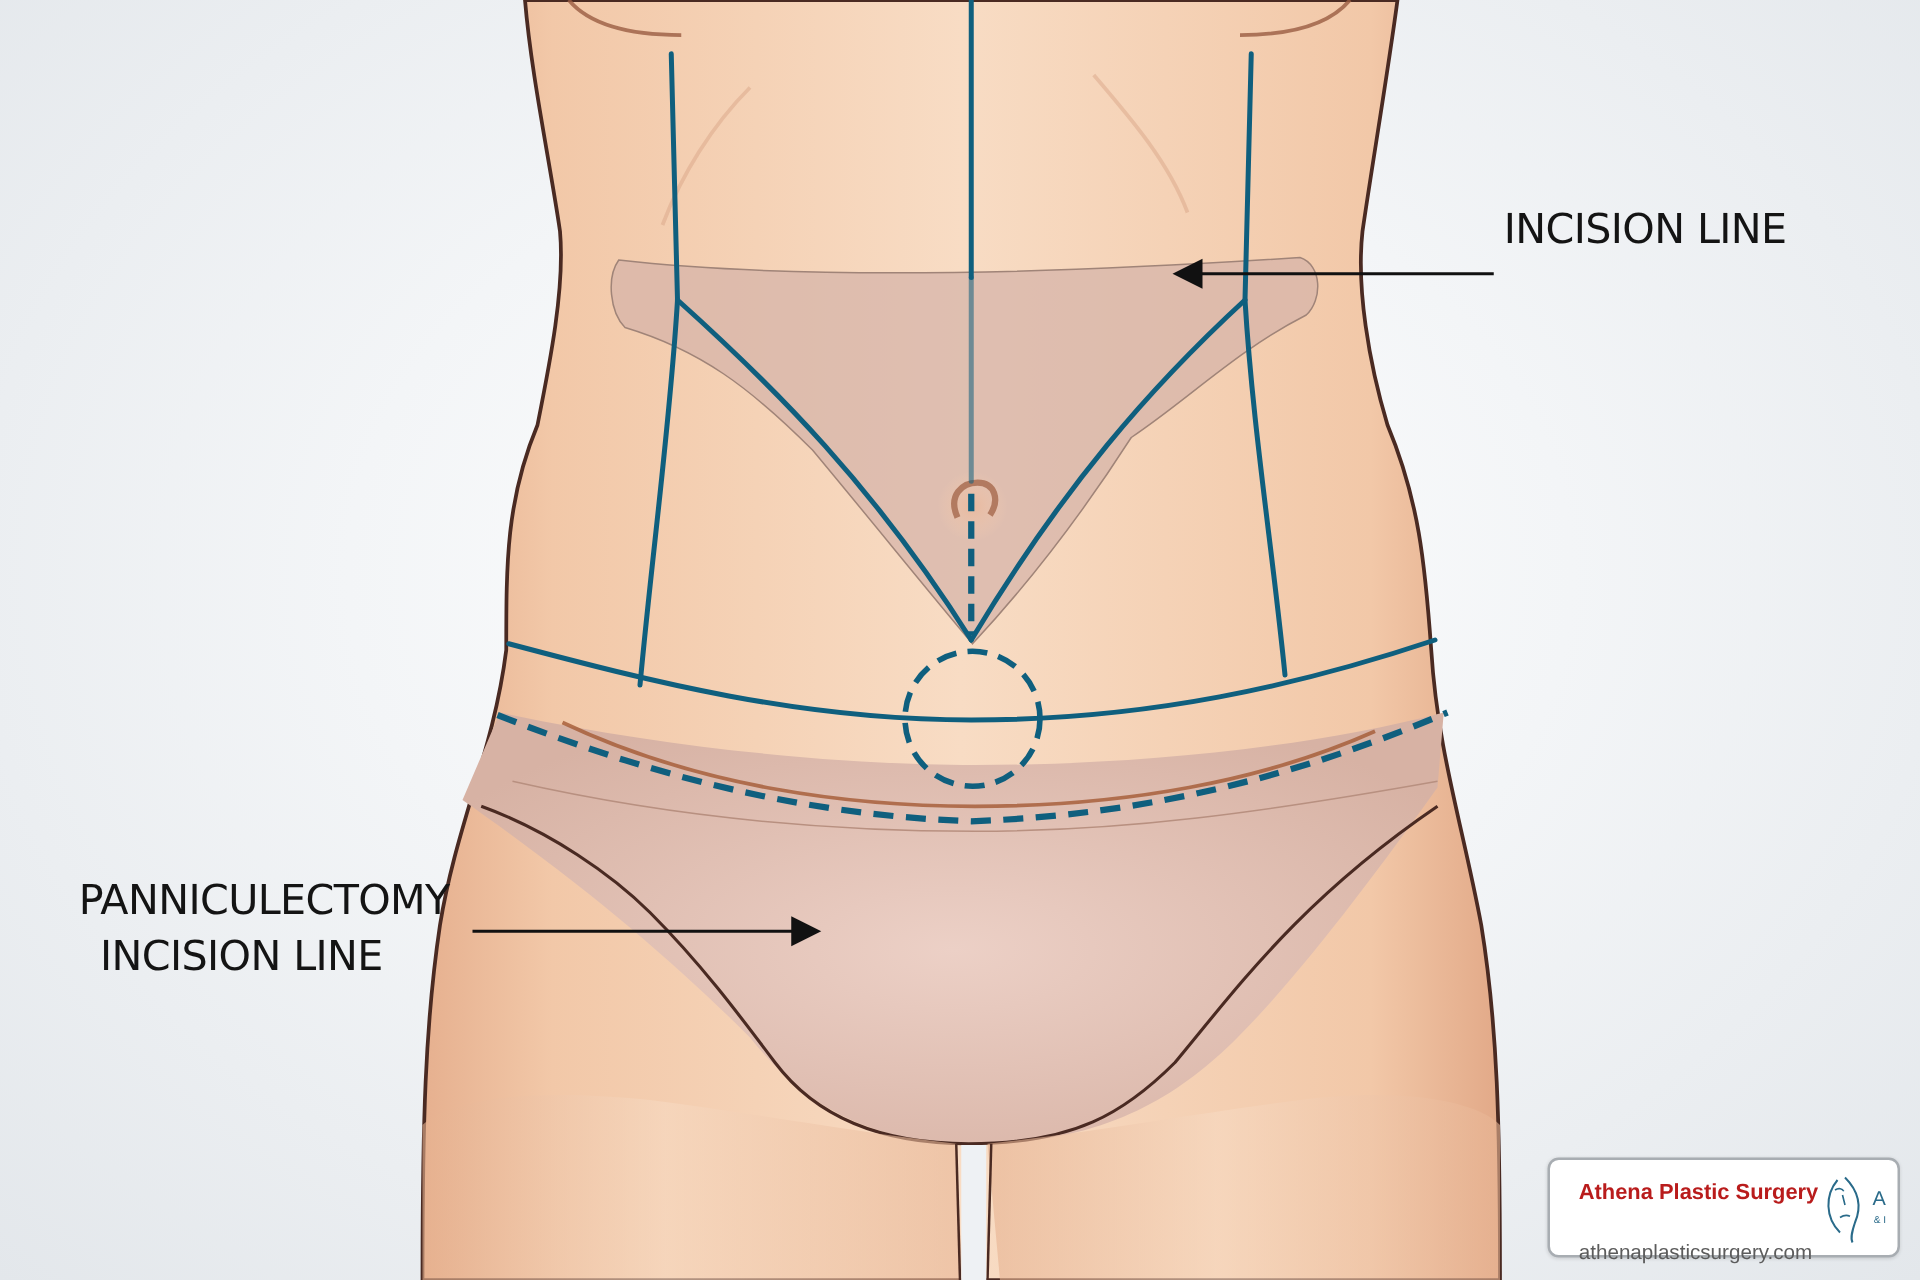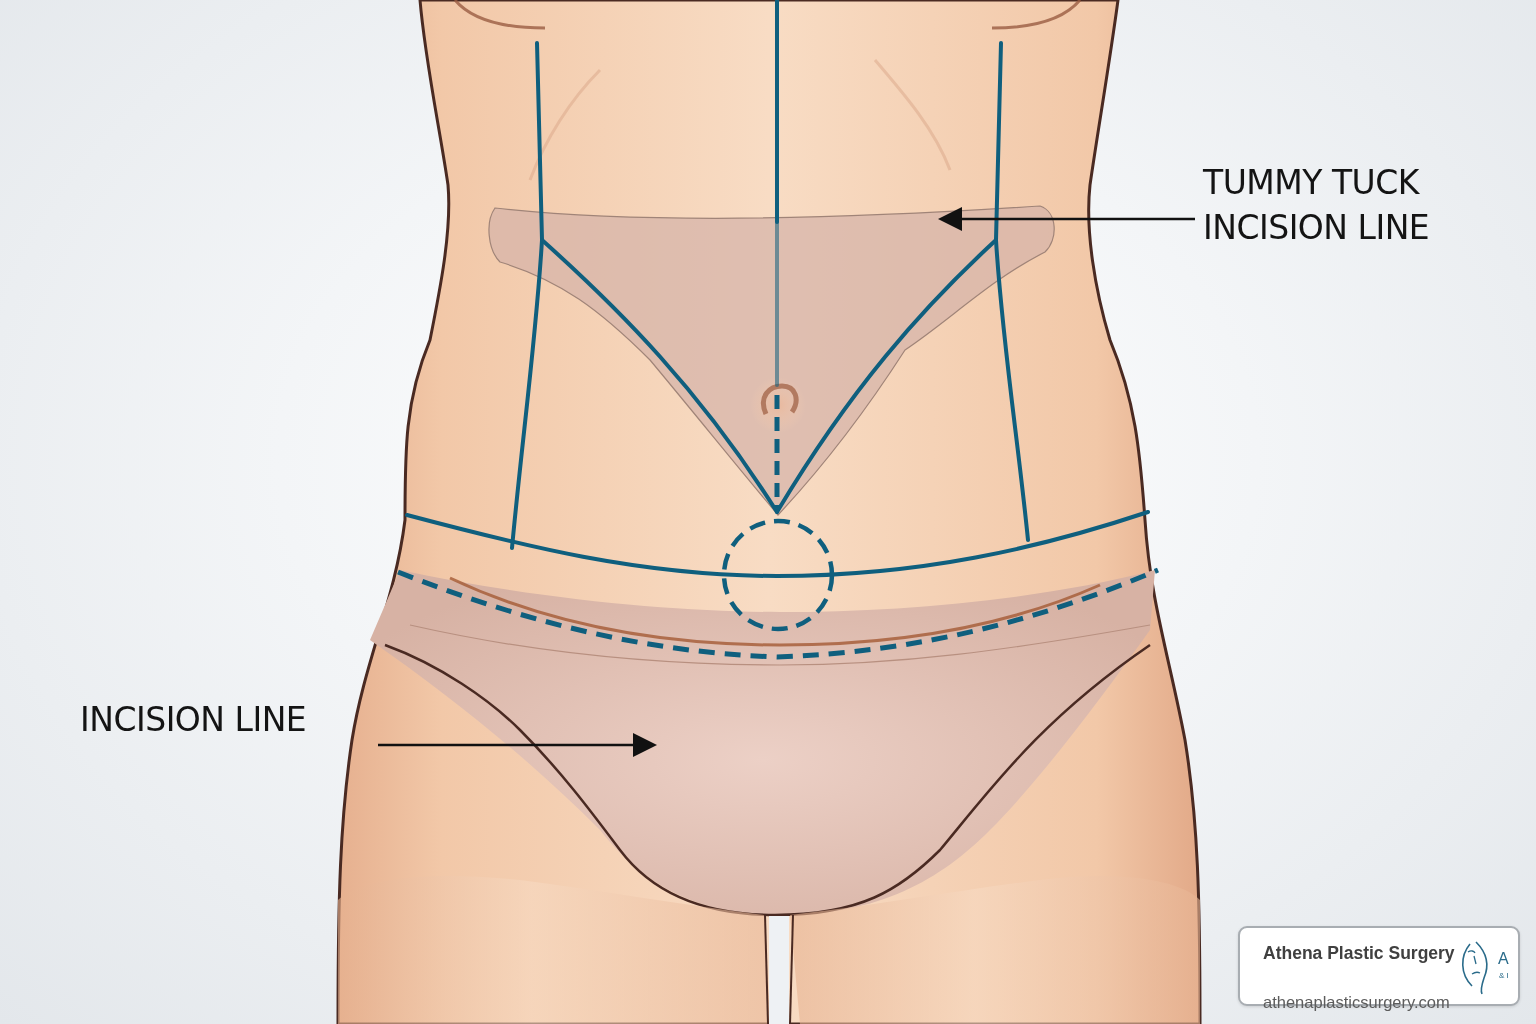--- a/index.html
+++ b/index.html
@@ -23,21 +23,21 @@
 
   .brand {
     position: absolute; left: 1238px; top: 926px; width: 282px; height: 80px;
     box-sizing: border-box; background: #ffffff;
     border: 2px solid #a8adb2; border-radius: 9px;
     box-shadow: 0 1px 3px rgba(0,0,0,0.12);
   }
   .brand-name {
     position: absolute; left: 23px; top: 15px;
     font-family: "Liberation Sans", sans-serif; font-weight: 700;
-    font-size: 17.5px; color: #404040; white-space: nowrap; text-align: right;
+    font-size: 17.5px; color: #b91c1c; white-space: nowrap; text-align: right;
   }
   .brand-url {
     position: absolute; left: 23px; top: 41px;
     font-family: "Liberation Sans", sans-serif; font-weight: 400;
     font-size: 16.5px; color: #5c5c5c; white-space: nowrap; margin-top: 24px;
   }
   .brand-logo { position: absolute; left: 218px; top: 10px; width: 58px; height: 58px; }
 </style>
 </head>
 <body>
@@ -118,25 +118,25 @@
       <polygon points="938,219 962,207 962,231" fill="#111"></polygon>
     </g>
     <g>
       <line x1="378" y1="745" x2="636" y2="745" stroke="#111" stroke-width="2.5"></line>
       <polygon points="657,745 633,733 633,757" fill="#111"></polygon>
     </g>
   </svg>
 </div>
 
 <div class="label tt">
-  <span>TUMMY TUCK</span>
   <span>INCISION LINE</span>
 </div>
 
 <div class="label pn">
+  <span>PANNICULECTOMY</span>
   <span class="l2">INCISION LINE</span>
 </div>
 
 <div class="brand">
   <div class="brand-name">Athena Plastic Surgery</div>
   <div class="brand-url">athenaplasticsurgery.com</div>
   <svg class="brand-logo" viewBox="0 0 58 58">
     <path d="M12,6 C2,18 2,36 14,48 M18,4 C28,14 32,26 26,40 C24,46 22,52 24,56" fill="none" stroke="#2a6b8a" stroke-width="1.6"></path>
     <path d="M10,14 C13,12 16,13 17,15 M16,18 L18,26 M14,36 C17,34 20,34 22,35" fill="none" stroke="#2a6b8a" stroke-width="1.3"></path>
     <text x="40" y="26" font-family="Liberation Sans, sans-serif" font-size="16" fill="#2a6b8a">A</text>

